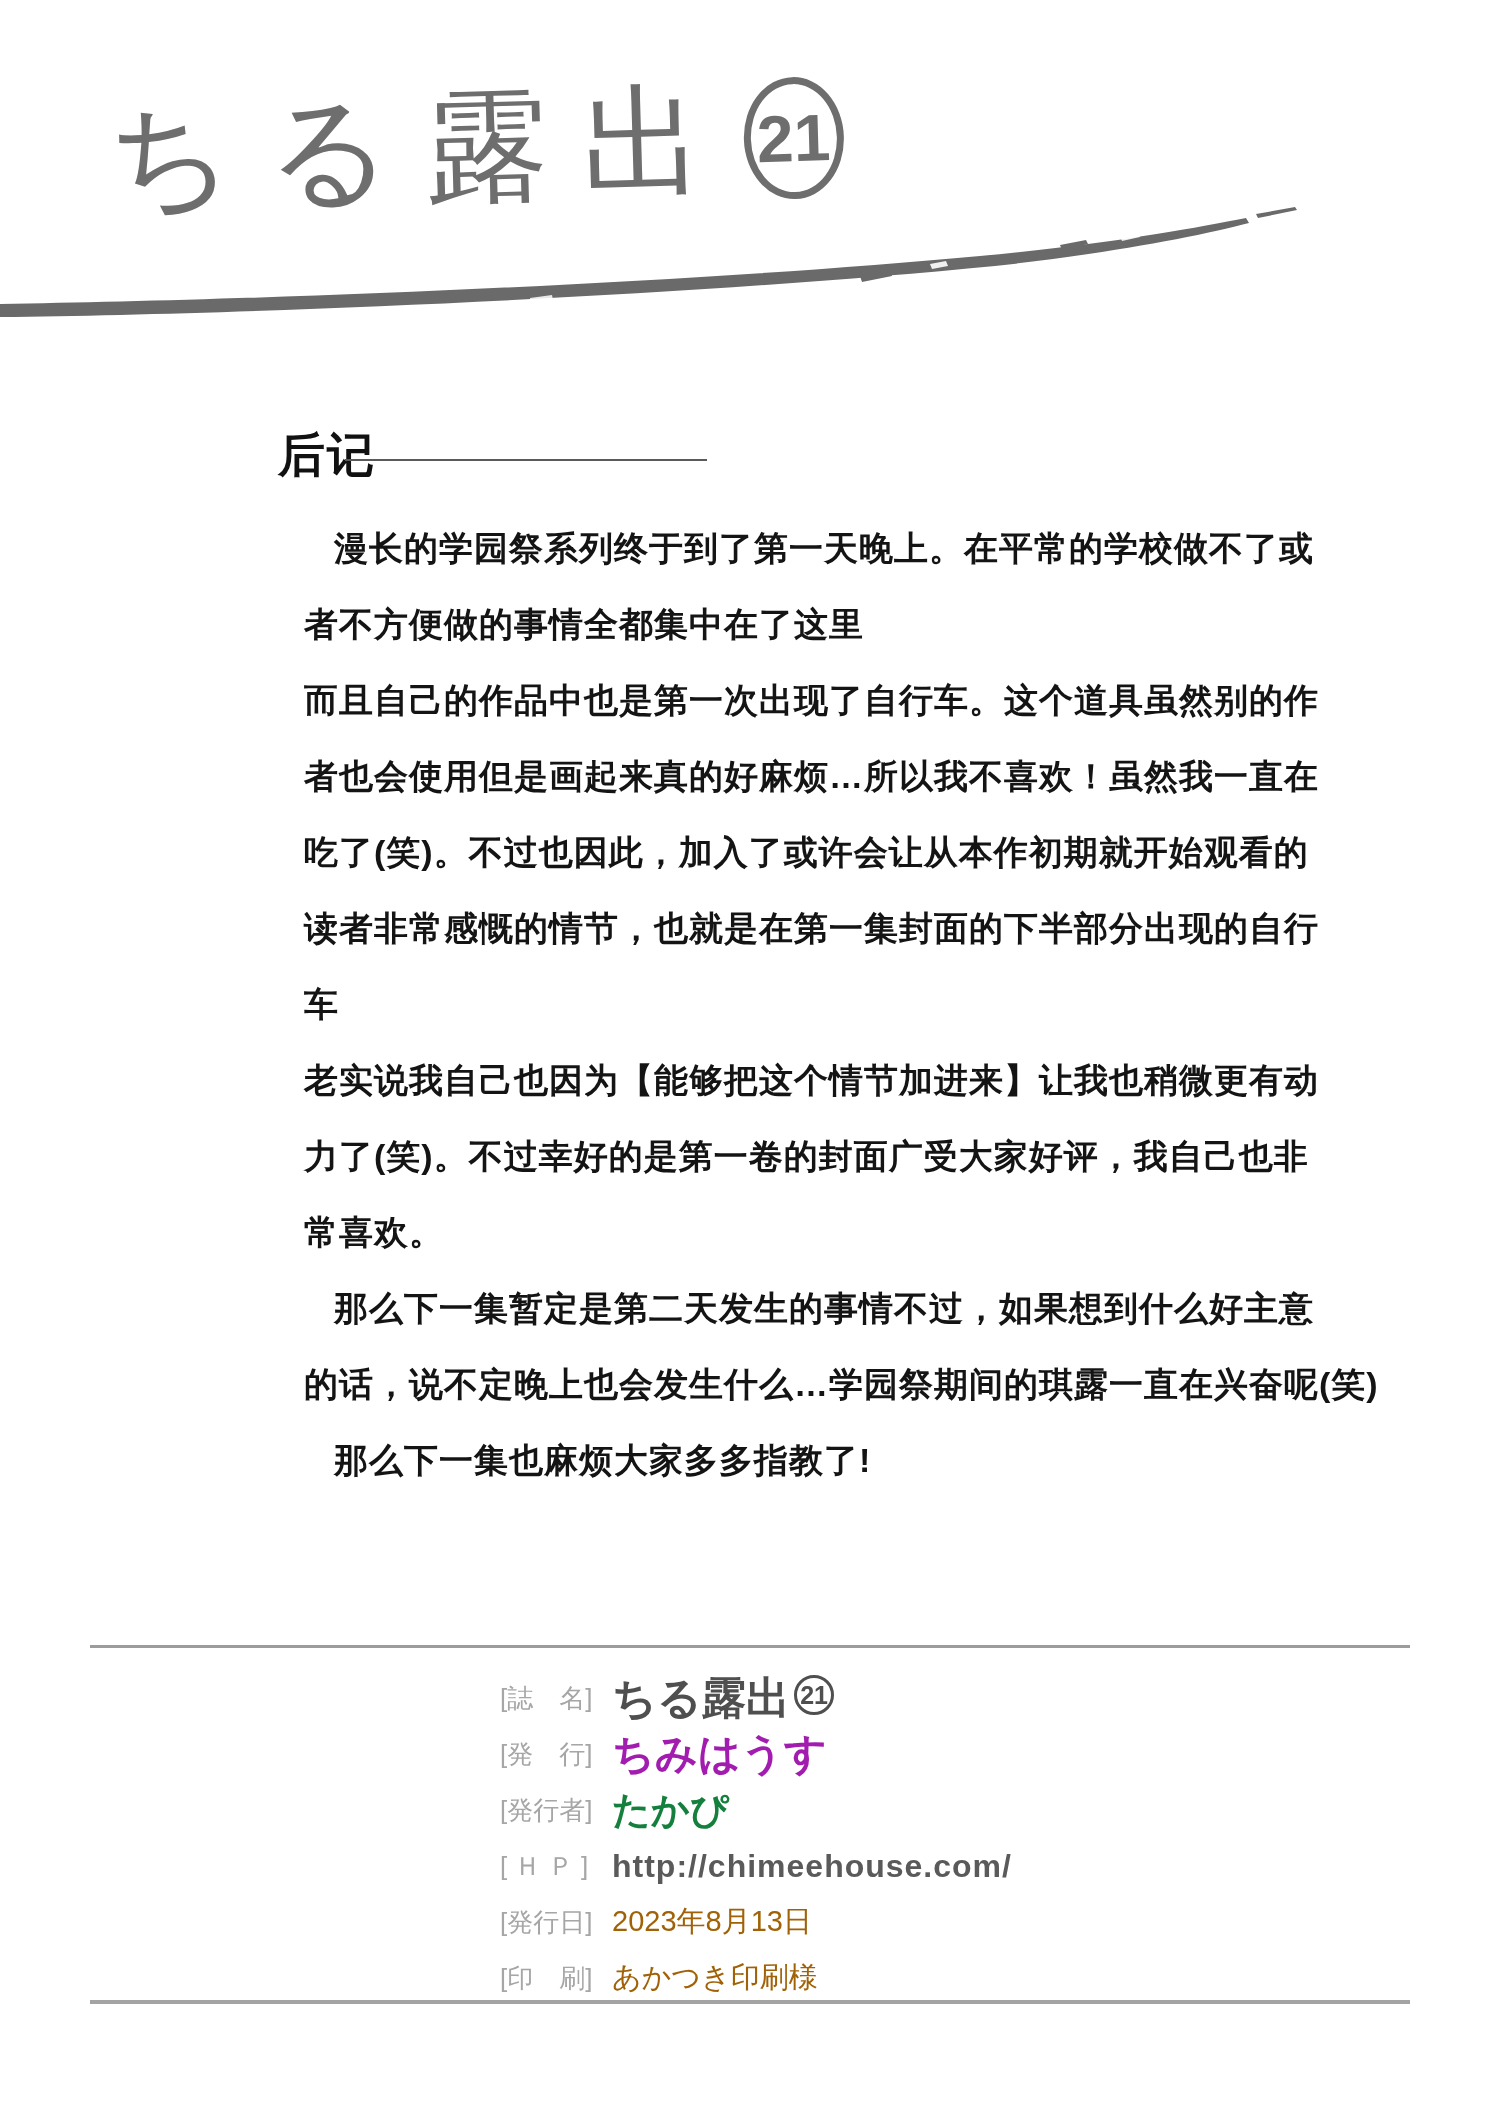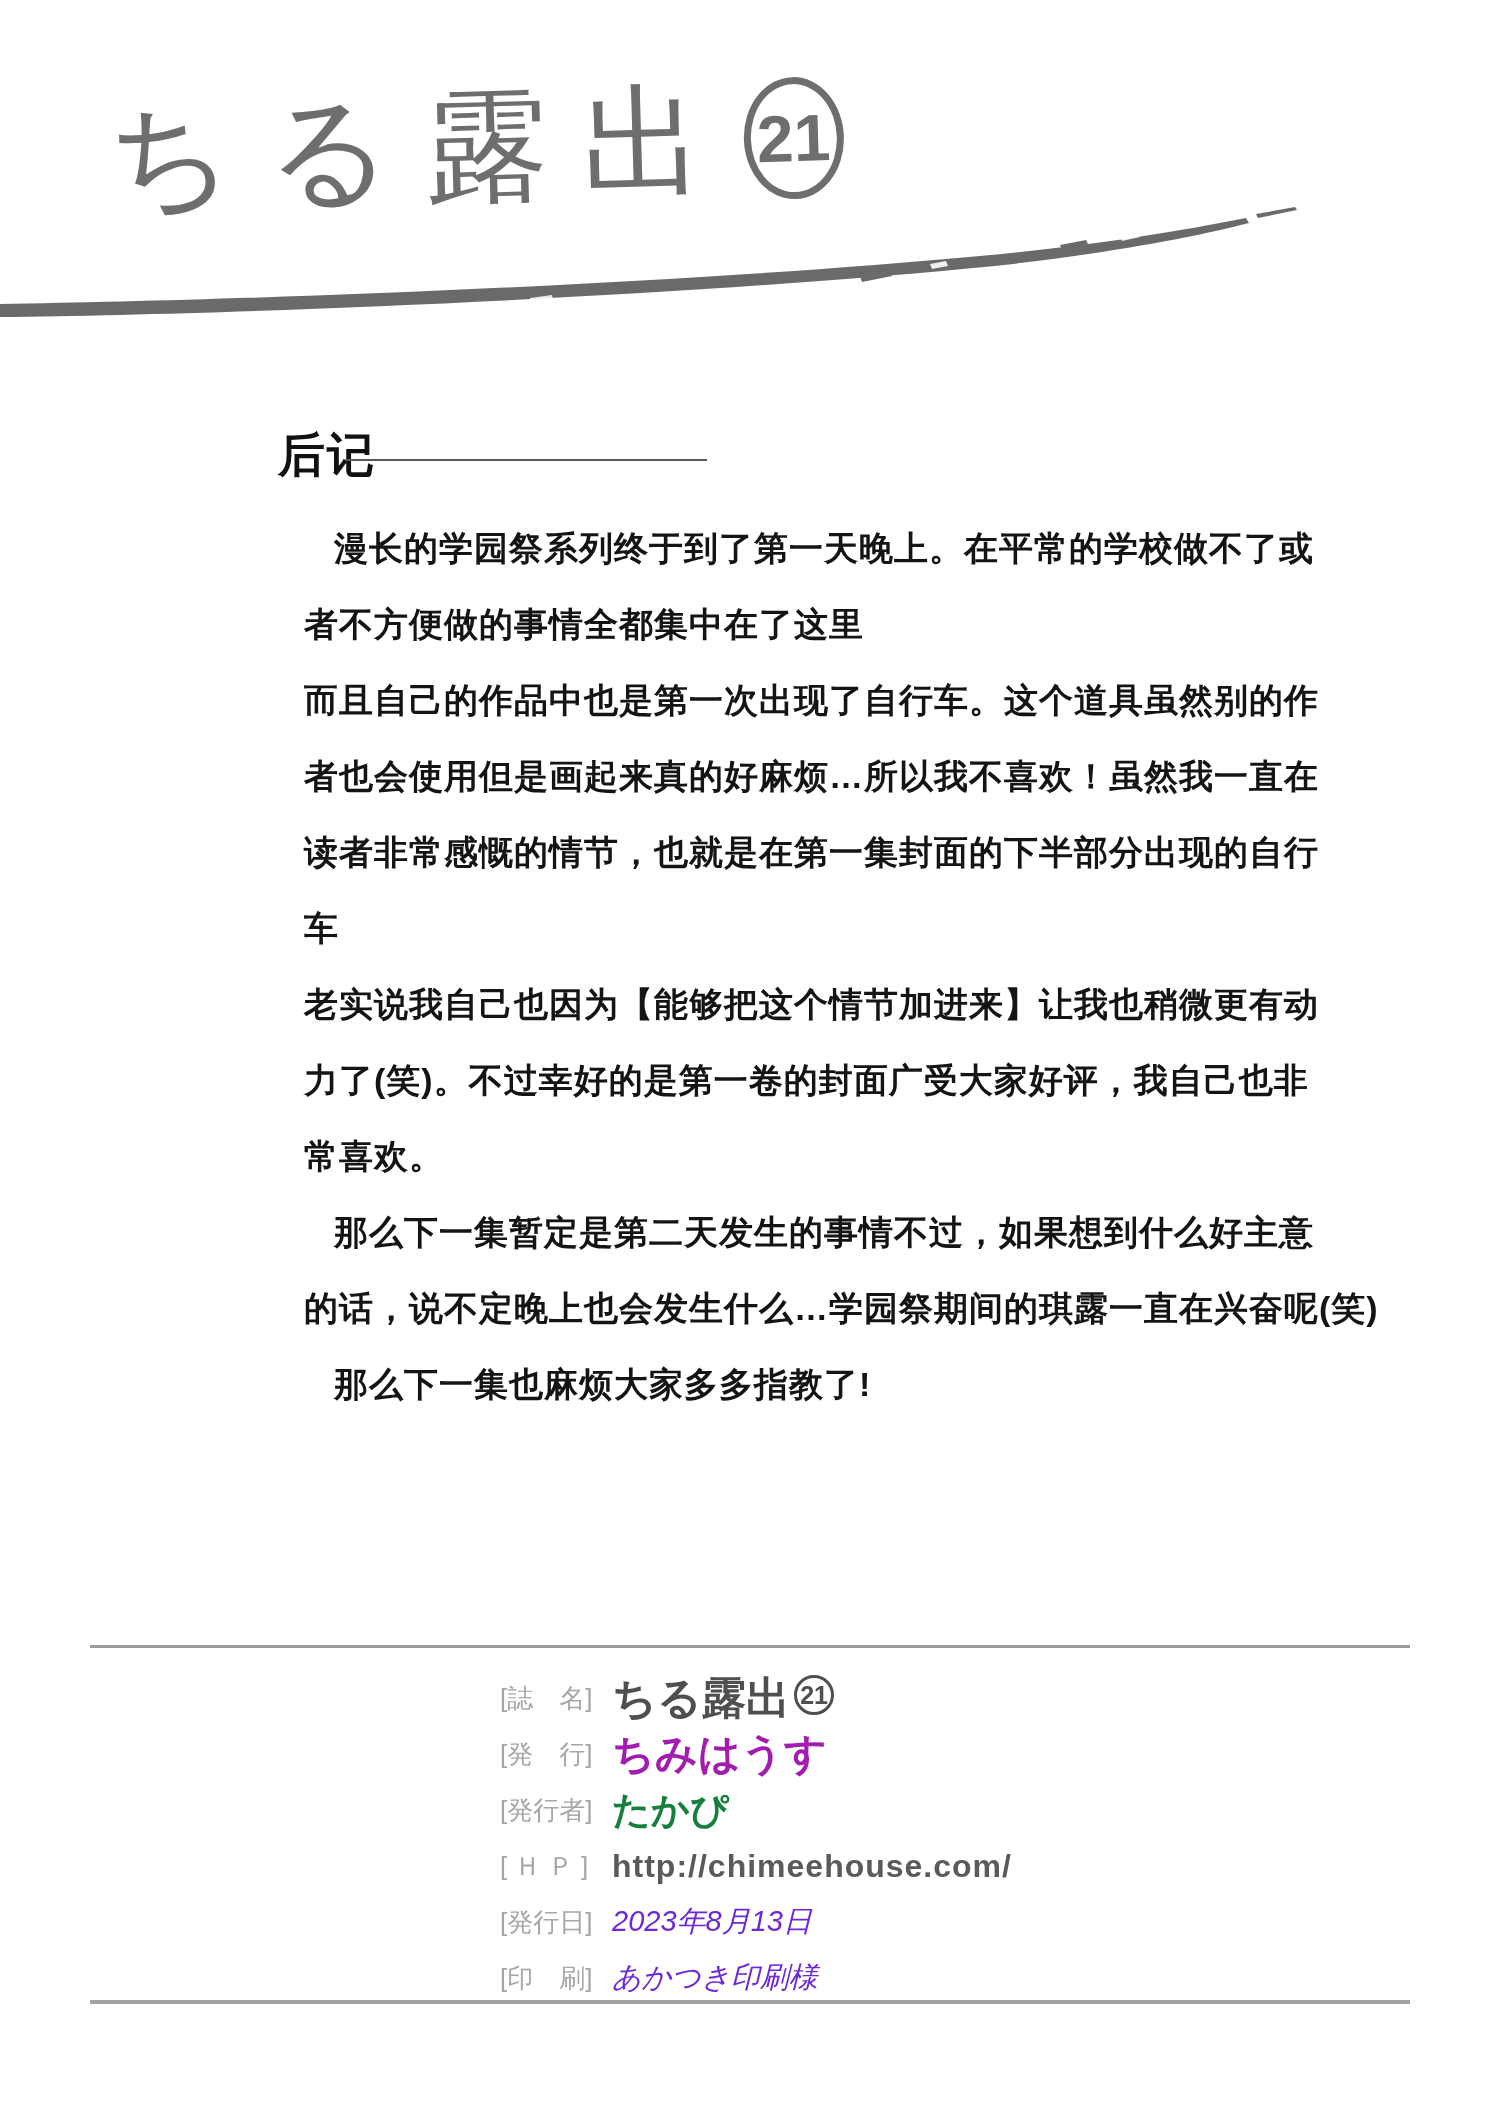--- a/index.html
+++ b/index.html
@@ -71,21 +71,21 @@
   .colo-label{
     width:112px;flex:0 0 112px;
     font-size:26px;color:#a6a6a6;font-weight:400;
     white-space:nowrap;
   }
   .colo-value{white-space:nowrap;}
   .colo-row.style-title .colo-value{font-size:44px;font-weight:700;color:#4f4f4f;}
   .colo-row.style-bold .colo-value{font-size:42px;font-weight:700;color:#a21caf;}
   .colo-row.style-bold2 .colo-value{font-size:38px;font-weight:700;color:#15803d;text-align:right;}
   .colo-row.style-url .colo-value{font-size:32px;font-weight:700;color:#5a5a5a;letter-spacing:1px;}
-  .colo-row.style-light .colo-value{font-size:29px;font-weight:400;color:#6d28d9;font-style:italic;}
+  .colo-row.style-light .colo-value{font-size:29px;font-weight:400;color:#a16207;}
   .colo-badge{
     display:inline-flex;align-items:center;justify-content:center;
     width:40px;height:40px;border:3px solid #4f4f4f;border-radius:50%;
     font-size:25px;font-weight:700;color:#4f4f4f;
     margin-left:4px;vertical-align:middle;
     box-sizing:border-box;position:relative;top:-3px;
   }
 </style>
 </head>
 <body>
@@ -109,20 +109,21 @@
   </svg>
 
   <div class="heading">后记</div>
   <div class="heading-rule"></div>
 
   <div class="body-block">
       <div class="line indent">漫长的学园祭系列终于到了第一天晚上。在平常的学校做不了或</div>
       <div class="line">者不方便做的事情全都集中在了这里</div>
       <div class="line">而且自己的作品中也是第一次出现了自行车。这个道具虽然别的作</div>
       <div class="line">者也会使用但是画起来真的好麻烦…所以我不喜欢！虽然我一直在</div>
+      <div class="line">吃了(笑)。不过也因此，加入了或许会让从本作初期就开始观看的</div>
       <div class="line">读者非常感慨的情节，也就是在第一集封面的下半部分出现的自行</div>
       <div class="line">车</div>
       <div class="line">老实说我自己也因为【能够把这个情节加进来】让我也稍微更有动</div>
       <div class="line">力了(笑)。不过幸好的是第一卷的封面广受大家好评，我自己也非</div>
       <div class="line">常喜欢。</div>
       <div class="line indent">那么下一集暂定是第二天发生的事情不过，如果想到什么好主意</div>
       <div class="line">的话，说不定晚上也会发生什么…学园祭期间的琪露一直在兴奋呢(笑)</div>
       <div class="line indent">那么下一集也麻烦大家多多指教了!</div>
     </div>
 

